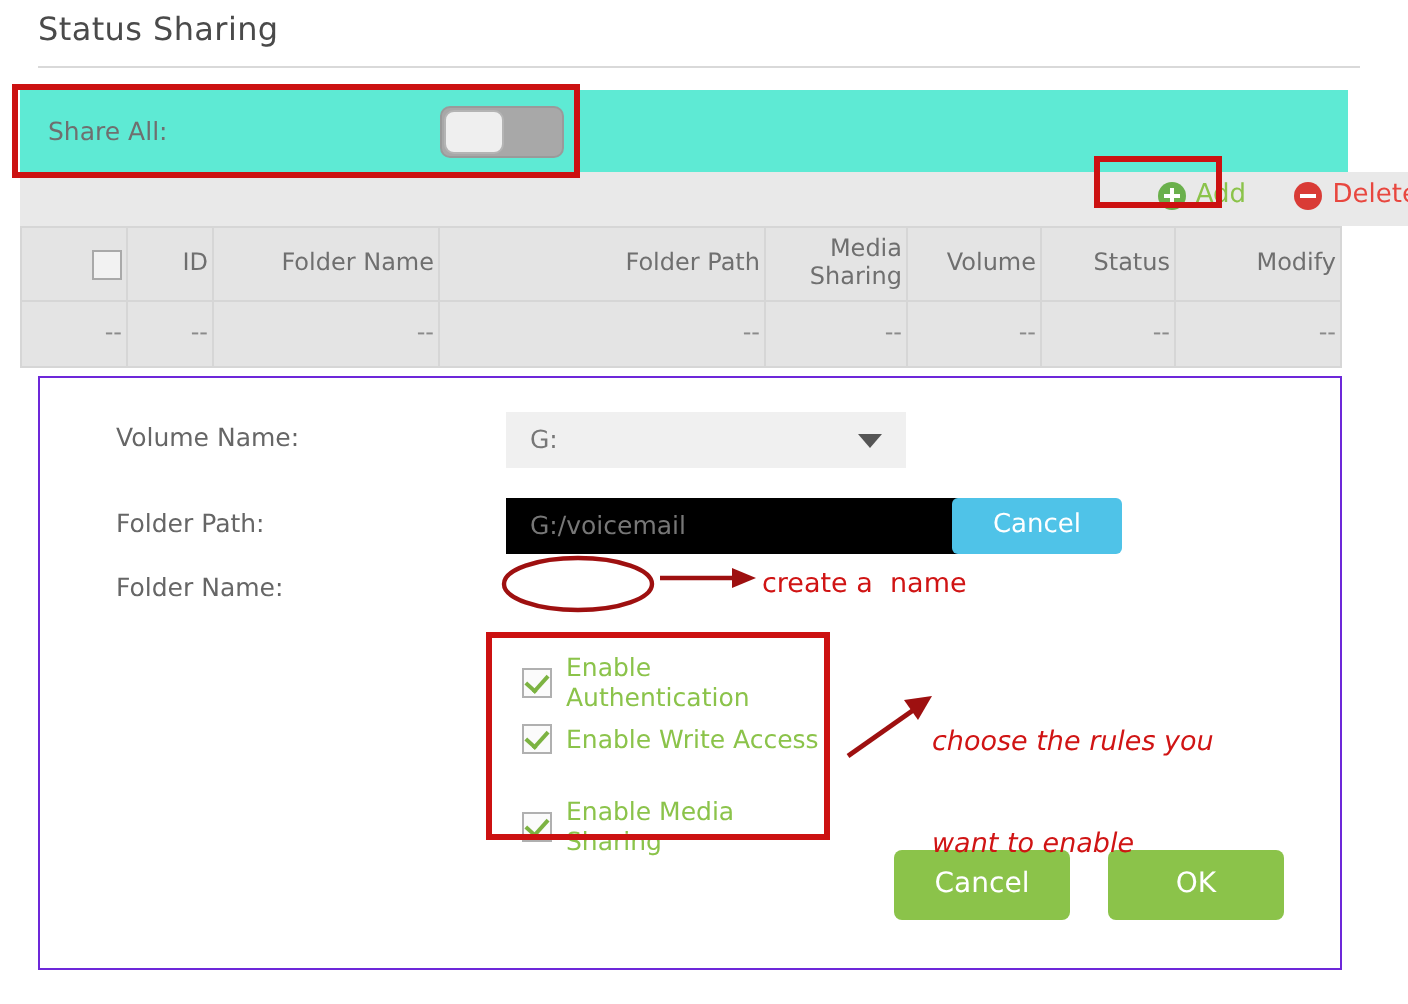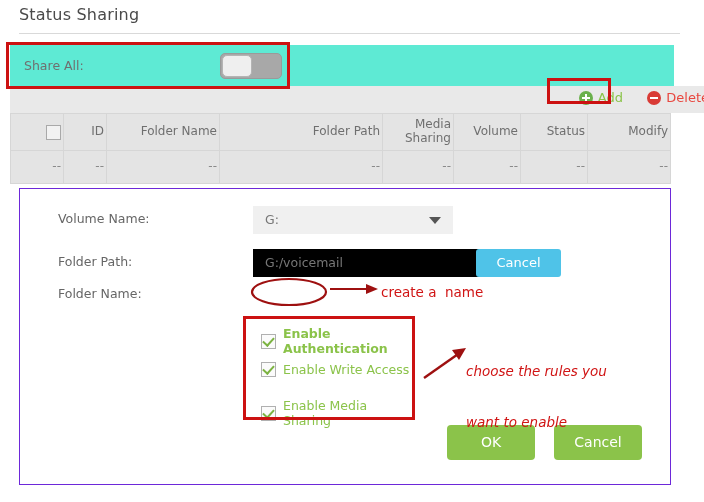--- a/index.html
+++ b/index.html
@@ -230,21 +230,21 @@
   .opt-row {
     position: absolute;
     left: 8px;
     display: flex;
     align-items: center;
     gap: 7px;
     font-size: 12.5px;
     color: #8bc34a;
     cursor: pointer;
   }
-  .opt-row:nth-child(1) { top: 6px; font-weight: bold; }
+  .opt-row:nth-child(1) { top: 6px; }
   .opt-row:nth-child(2) { top: 42px; }
   .opt-row:nth-child(3) { top: 78px; }
   .chk {
     width: 13px; height: 13px;
     border: 1px solid #b0b0b0;
     background: #fbfbfb;
     position: relative;
     display: inline-block;
     flex: 0 0 auto;
   }
@@ -389,22 +389,22 @@
       <span class="chk"></span>
       <span>Enable Write Access</span>
     </div>
     <div class="opt-row">
       <span class="chk"></span>
       <span>Enable Media Sharing</span>
     </div>
   </div>
 
   <div id="form-actions">
+    <div class="action-btn">Cancel</div>
     <div class="action-btn">OK</div>
-    <div class="action-btn">Cancel</div>
   </div>
 </div>
 
 <div class="anno-box" id="anno-box-share"></div>
 <div class="anno-box" id="anno-box-add"></div>
 <div class="anno-box" id="anno-box-options"></div>
 
 <div class="anno-text" id="anno-text-name">create a  name</div>
 <div class="anno-text" id="anno-text-rules">
   <div>choose the rules you</div>

